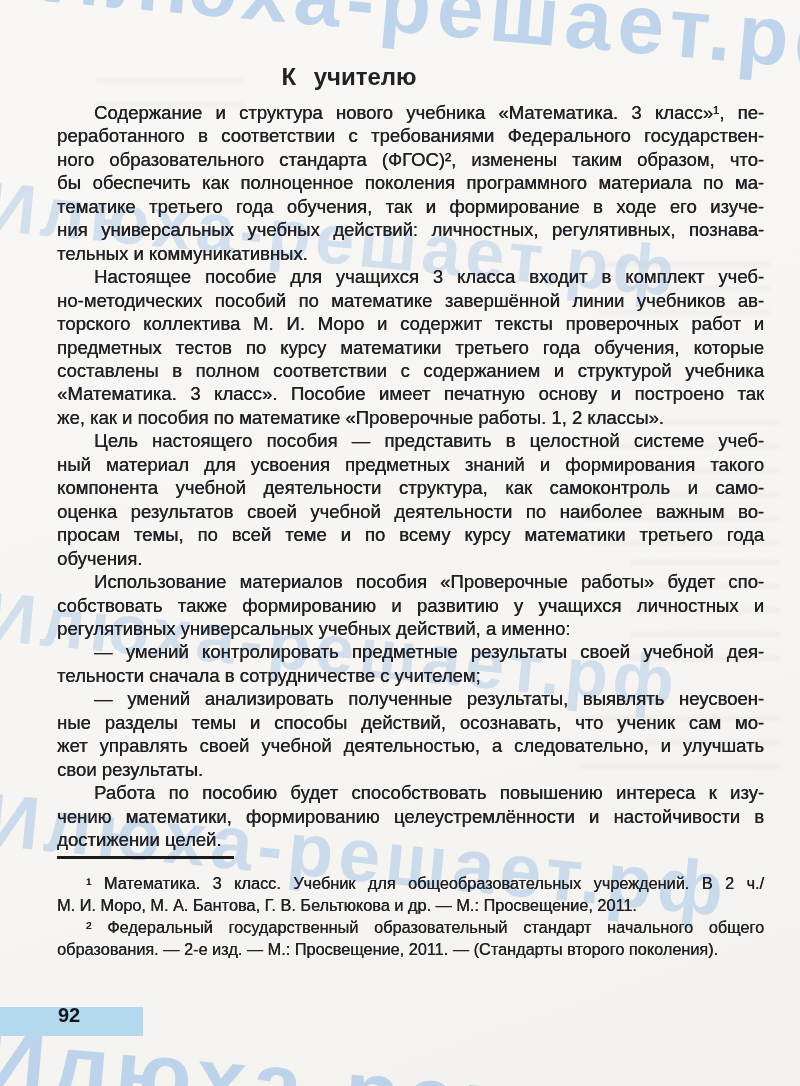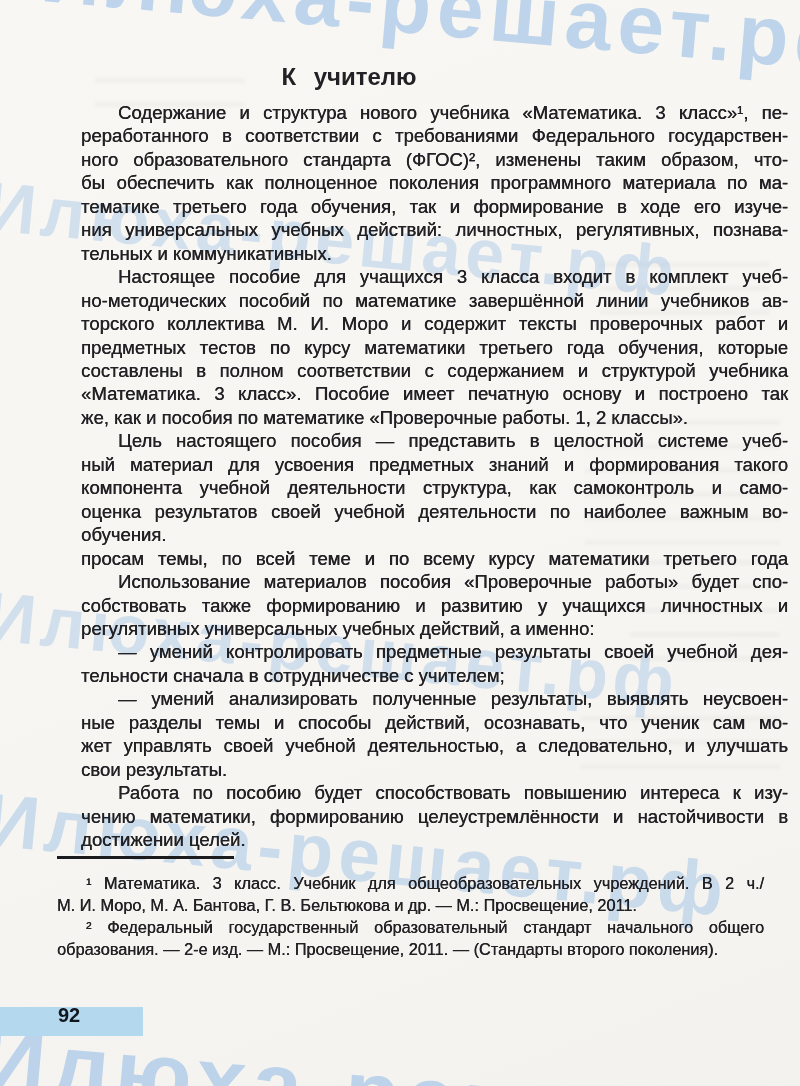--- a/index.html
+++ b/index.html
@@ -72,21 +72,20 @@
   
   .bodytext {
     position: absolute;
     left: 57px;
     top: 101px;
     width: 707px;
     font-size: 18.5px;
     line-height: 23.45px;
     color: var(--text-dark, #222226);
     text-shadow: 0.35px 0 0 currentColor;
-    margin-left: 24px;
   }
   .line {
     text-align: justify;
     text-align-last: justify;
     white-space: normal;
   }
   .line.last { text-align-last: left; }
   .bodytext .line.first { text-indent: 37px; }
 
   
@@ -164,22 +163,22 @@
         <div class="line">предметных тестов по курсу математики третьего года обучения, которые</div>
         <div class="line">составлены в полном соответствии с содержанием и структурой учебника</div>
         <div class="line">«Математика. 3 класс». Пособие имеет печатную основу и построено так</div>
         <div class="line last">же, как и пособия по математике «Проверочные работы. 1, 2 классы».</div>
       </div>
       <div>
         <div class="line first">Цель настоящего пособия — представить в целостной системе учеб-</div>
         <div class="line">ный материал для усвоения предметных знаний и формирования такого</div>
         <div class="line">компонента учебной деятельности структура, как самоконтроль и само-</div>
         <div class="line">оценка результатов своей учебной деятельности по наиболее важным во-</div>
+        <div class="line">просам темы, по всей теме и по всему курсу математики третьего года</div>
         <div class="line last">обучения.</div>
-        <div class="line">просам темы, по всей теме и по всему курсу математики третьего года</div>
       </div>
       <div>
         <div class="line first">Использование материалов пособия «Проверочные работы» будет спо-</div>
         <div class="line">собствовать также формированию и развитию у учащихся личностных и</div>
         <div class="line last">регулятивных универсальных учебных действий, а именно:</div>
       </div>
       <div>
         <div class="line first">— умений контролировать предметные результаты своей учебной дея-</div>
         <div class="line last">тельности сначала в сотрудничестве с учителем;</div>
       </div>

